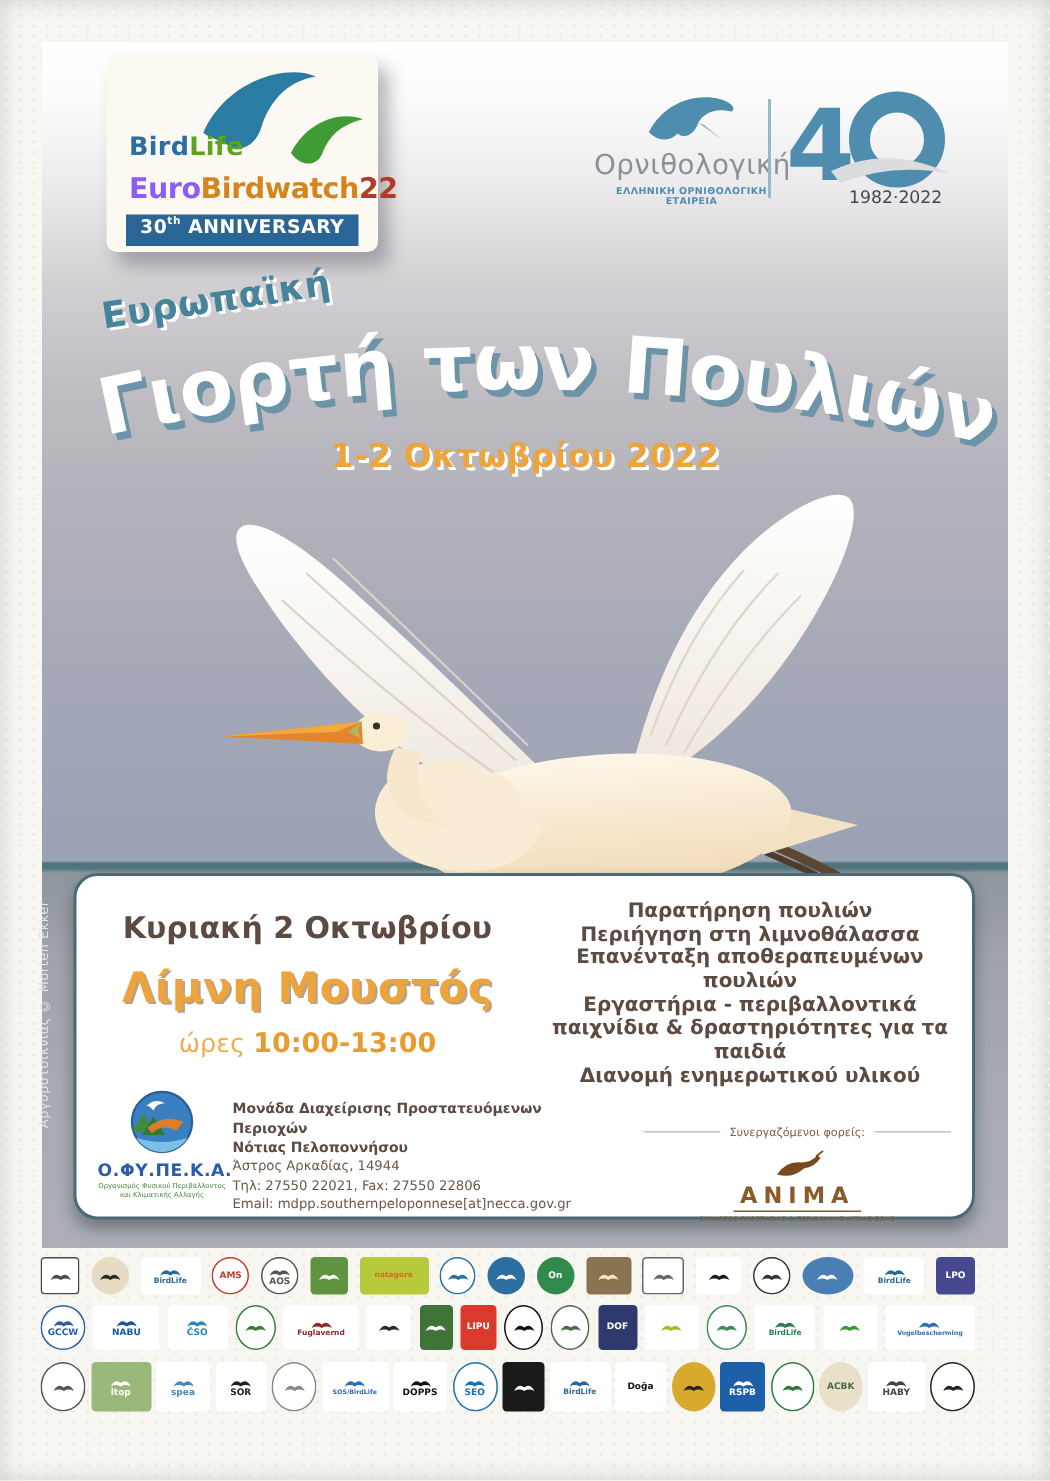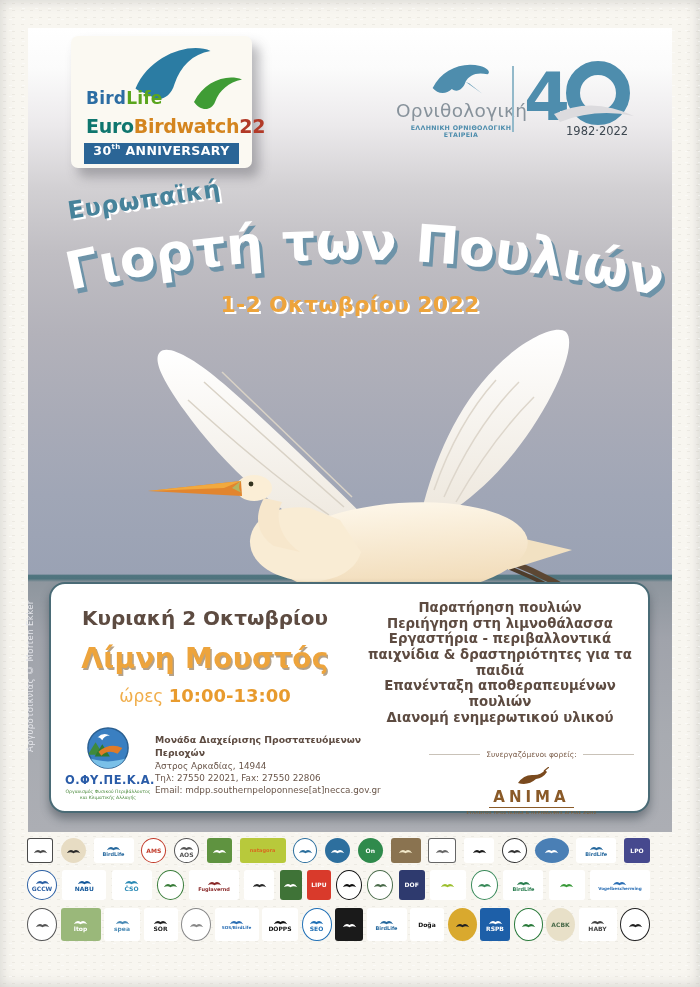--- a/index.html
+++ b/index.html
@@ -21,21 +21,21 @@
       #a0a3ab 76%, #a8abb1 88%, #acaeb4 100%); }
 
   
   .ebw-card{ position:absolute; left:71px; top:36px; width:181px; height:132px; z-index:3;
     background:#fbf9f2; border-radius:7px; box-shadow:7px 9px 12px rgba(70,70,78,.38); }
   .ebw-swoosh{ position:absolute; right:4px; top:6px; width:120px; height:75px; }
   .ebw-birdlife{ position:absolute; left:15px; top:52px; font-size:17px; font-weight:bold; letter-spacing:.2px; }
   .ebw-birdlife .b1{ color:var(--brand-deep,#2c6da3); }
   .ebw-birdlife .b2{ color:#5aa51e; }
   .ebw-row2{ position:absolute; left:15px; top:79px; font-size:19px; font-weight:bold; letter-spacing:-.3px; }
-  .ebw-row2 .e1{ color:#0f766e; } .ebw-row2 .e2{ color:#d4851f; } .ebw-row2 .e3{ color:#b23a28; }
+  .ebw-row2 .e1{ color:#8b5cf6; } .ebw-row2 .e2{ color:#d4851f; } .ebw-row2 .e3{ color:#b23a28; }
   .ebw-banner{ position:absolute; left:13px; top:107px; width:155px; height:21px; background:#2b6596;
     color:#ffffff; font-weight:bold; font-size:12.5px; display:flex; align-items:flex-start; justify-content:center;
     letter-spacing:.4px; }
   .ebw-banner sup{ font-size:7px; }
 
   .orni{ position:absolute; left:396px; top:58px; width:130px; text-align:center; z-index:3; }
   .orni-bird{ width:64px; height:40px; }
   .orni-name{ font-size:18.5px; color:#87929b; letter-spacing:.3px; margin-top:-2px; }
   .orni-sub{ font-size:6.3px; font-weight:bold; color:var(--brand-blue,#4e8dad); letter-spacing:.3px; margin-top:3px; }
 
@@ -197,22 +197,22 @@
   <div class="credit">Αργυροτσικνιάς © Morten Ekker</div>
 
   <div class="infobox">
     <div class="ib-day">Κυριακή 2 Οκτωβρίου</div>
     <div class="ib-loc">Λίμνη Μουστός</div>
     <div class="ib-hours"><span>ώρες </span><span class="hrs">10:00-13:00</span></div>
 
     <div class="ib-acts">
       <div class="act">Παρατήρηση πουλιών</div>
       <div class="act">Περιήγηση στη λιμνοθάλασσα</div>
+      <div class="act">Επανένταξη αποθεραπευμένων πουλιών</div>
       <div class="act">Εργαστήρια - περιβαλλοντικά παιχνίδια &amp; δραστηριότητες για τα παιδιά</div>
-      <div class="act">Επανένταξη αποθεραπευμένων πουλιών</div>
       <div class="act">Διανομή ενημερωτικού υλικού</div>
     </div>
 
     <div class="ofy">
       <svg viewBox="0 0 46 46">
         <defs>
             <clipPath id="ofyClip">
               <circle cx="23" cy="23" r="21"></circle>
             </clipPath>
           </defs>
@@ -225,20 +225,21 @@
           <path d="M12,12 Q18,6 25,10 Q19,10 17,15 Q14,11 12,12 Z" fill="#ffffff"></path>
         </g>
       </svg>
       <div class="ofy-acr">Ο.ΦΥ.ΠΕ.Κ.Α.</div>
       <div class="ofy-tag">Οργανισμός Φυσικού Περιβάλλοντος
 και Κλιματικής Αλλαγής</div>
     </div>
 
     <div class="contact">
       <div class="cb">Μονάδα Διαχείρισης Προστατευόμενων Περιοχών</div>
+      <div class="cb">Νότιας Πελοποννήσου</div>
       <div>Άστρος Αρκαδίας, 14944</div>
       <div>Τηλ: 27550 22021, Fax: 27550 22806</div>
       <div>Email: mdpp.southernpeloponnese[at]necca.gov.gr</div>
     </div>
 
     <div class="partners">
       <div class="p-label">
           <span>Συνεργαζόμενοι φορείς:</span>
         </div>
       <div class="anima">

